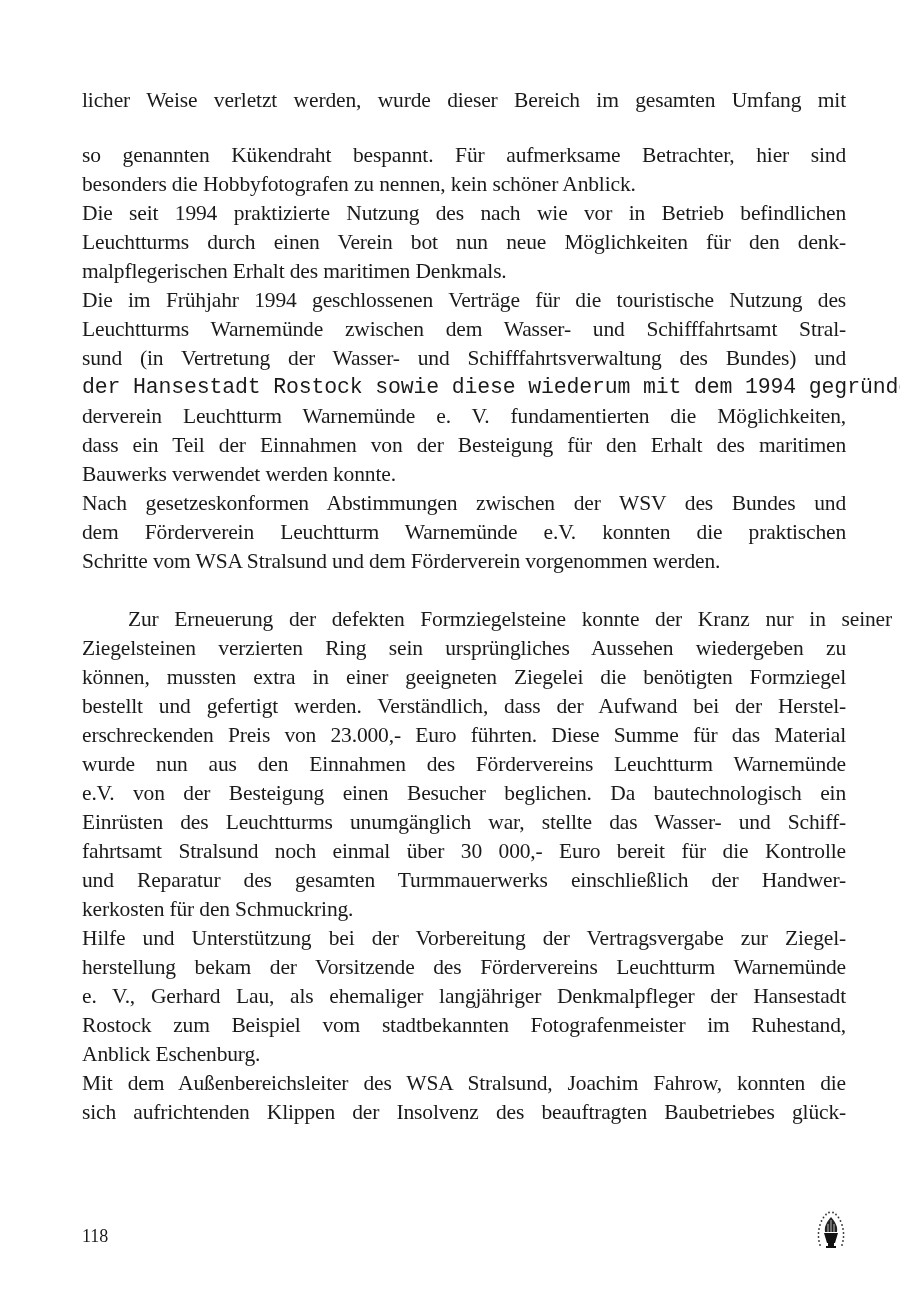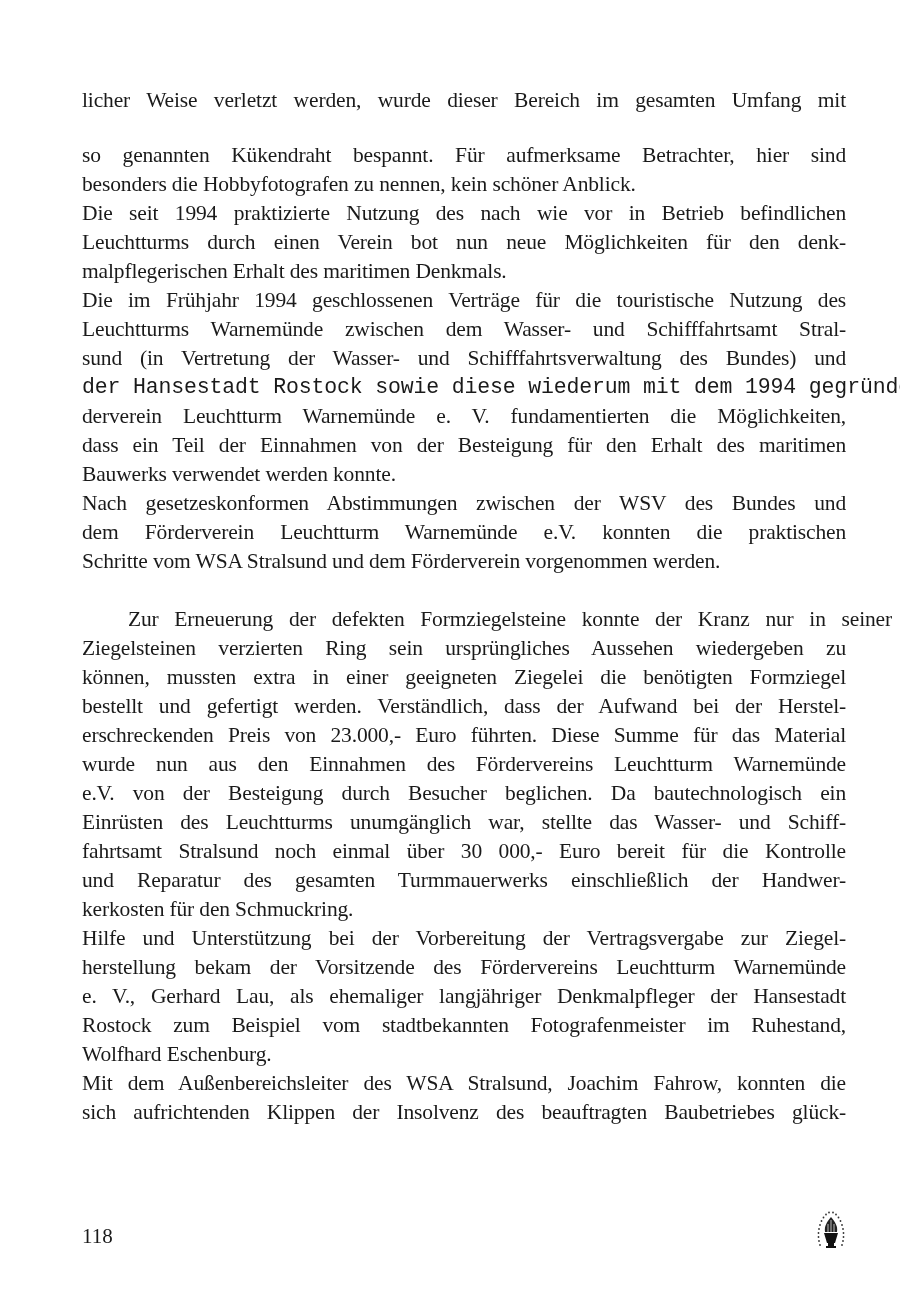--- a/index.html
+++ b/index.html
@@ -35,21 +35,21 @@
     .line.last {
       text-align-last: left;
     }
     .blank {
       height: 29px;
     }
     .page-number {
       position: absolute;
       left: 82px;
       top: 1222px;
-      font-size: 21px;
+      font-size: 18px;
       line-height: 28px;
       color: #1a1a1a;
     }
     .logo {
       position: absolute;
       left: 814px;
       top: 1205px;
       width: 34px;
       height: 48px;
     }
@@ -83,32 +83,32 @@
       <span class="line last" style="display: block; width: 764px;">Schritte vom WSA Stralsund und dem Förderverein vorgenommen werden.</span>
     </div>
     <div class="blank"></div>
     <div>
       <span class="line" style="display: block; width: 764px; margin-left: 46px;">Zur Erneuerung der defekten Formziegelsteine konnte der Kranz nur in seiner</span>
       <span class="line" style="display: block; width: 764px;">Ziegelsteinen verzierten Ring sein ursprüngliches Aussehen wiedergeben zu</span>
       <span class="line" style="display: block; width: 764px;">können, mussten extra in einer geeigneten Ziegelei die benötigten Formziegel</span>
       <span class="line" style="display: block; width: 764px;">bestellt und gefertigt werden. Verständlich, dass der Aufwand bei der Herstel-</span>
       <span class="line" style="display: block; width: 764px;">erschreckenden Preis von 23.000,- Euro führten. Diese Summe für das Material</span>
       <span class="line" style="display: block; width: 764px;">wurde nun aus den Einnahmen des Fördervereins Leuchtturm Warnemünde</span>
-      <span class="line" style="display: block; width: 764px;">e.V. von der Besteigung durch Besucher beglichen. Da bautechnologisch ein</span>
+      <span class="line" style="display: block; width: 764px;">e.V. von der Besteigung einen Besucher beglichen. Da bautechnologisch ein</span>
       <span class="line" style="display: block; width: 764px;">Einrüsten des Leuchtturms unumgänglich war, stellte das Wasser- und Schiff-</span>
       <span class="line" style="display: block; width: 764px;">fahrtsamt Stralsund noch einmal über 30 000,- Euro bereit für die Kontrolle</span>
       <span class="line" style="display: block; width: 764px;">und Reparatur des gesamten Turmmauerwerks einschließlich der Handwer-</span>
       <span class="line last" style="display: block; width: 764px;">kerkosten für den Schmuckring.</span>
     </div>
     <div>
       <span class="line" style="display: block; width: 764px;">Hilfe und Unterstützung bei der Vorbereitung der Vertragsvergabe zur Ziegel-</span>
       <span class="line" style="display: block; width: 764px;">herstellung bekam der Vorsitzende des Fördervereins Leuchtturm Warnemünde</span>
       <span class="line" style="display: block; width: 764px;">e. V., Gerhard Lau, als ehemaliger langjähriger Denkmalpfleger der Hansestadt</span>
       <span class="line" style="display: block; width: 764px;">Rostock zum Beispiel vom stadtbekannten Fotografenmeister im Ruhestand,</span>
-      <span class="line last" style="display: block; width: 764px;">Wolfhard Eschenburg.</span>
+      <span class="line last" style="display: block; width: 764px;">Anblick Eschenburg.</span>
     </div>
     <div>
       <span class="line" style="display: block; width: 764px;">Mit dem Außenbereichsleiter des WSA Stralsund, Joachim Fahrow, konnten die</span>
       <span class="line" style="display: block; width: 764px;">sich aufrichtenden Klippen der Insolvenz des beauftragten Baubetriebes glück-</span>
     </div>
   </div>
 
 <div class="page-number">118</div>
 
 <div class="logo">

